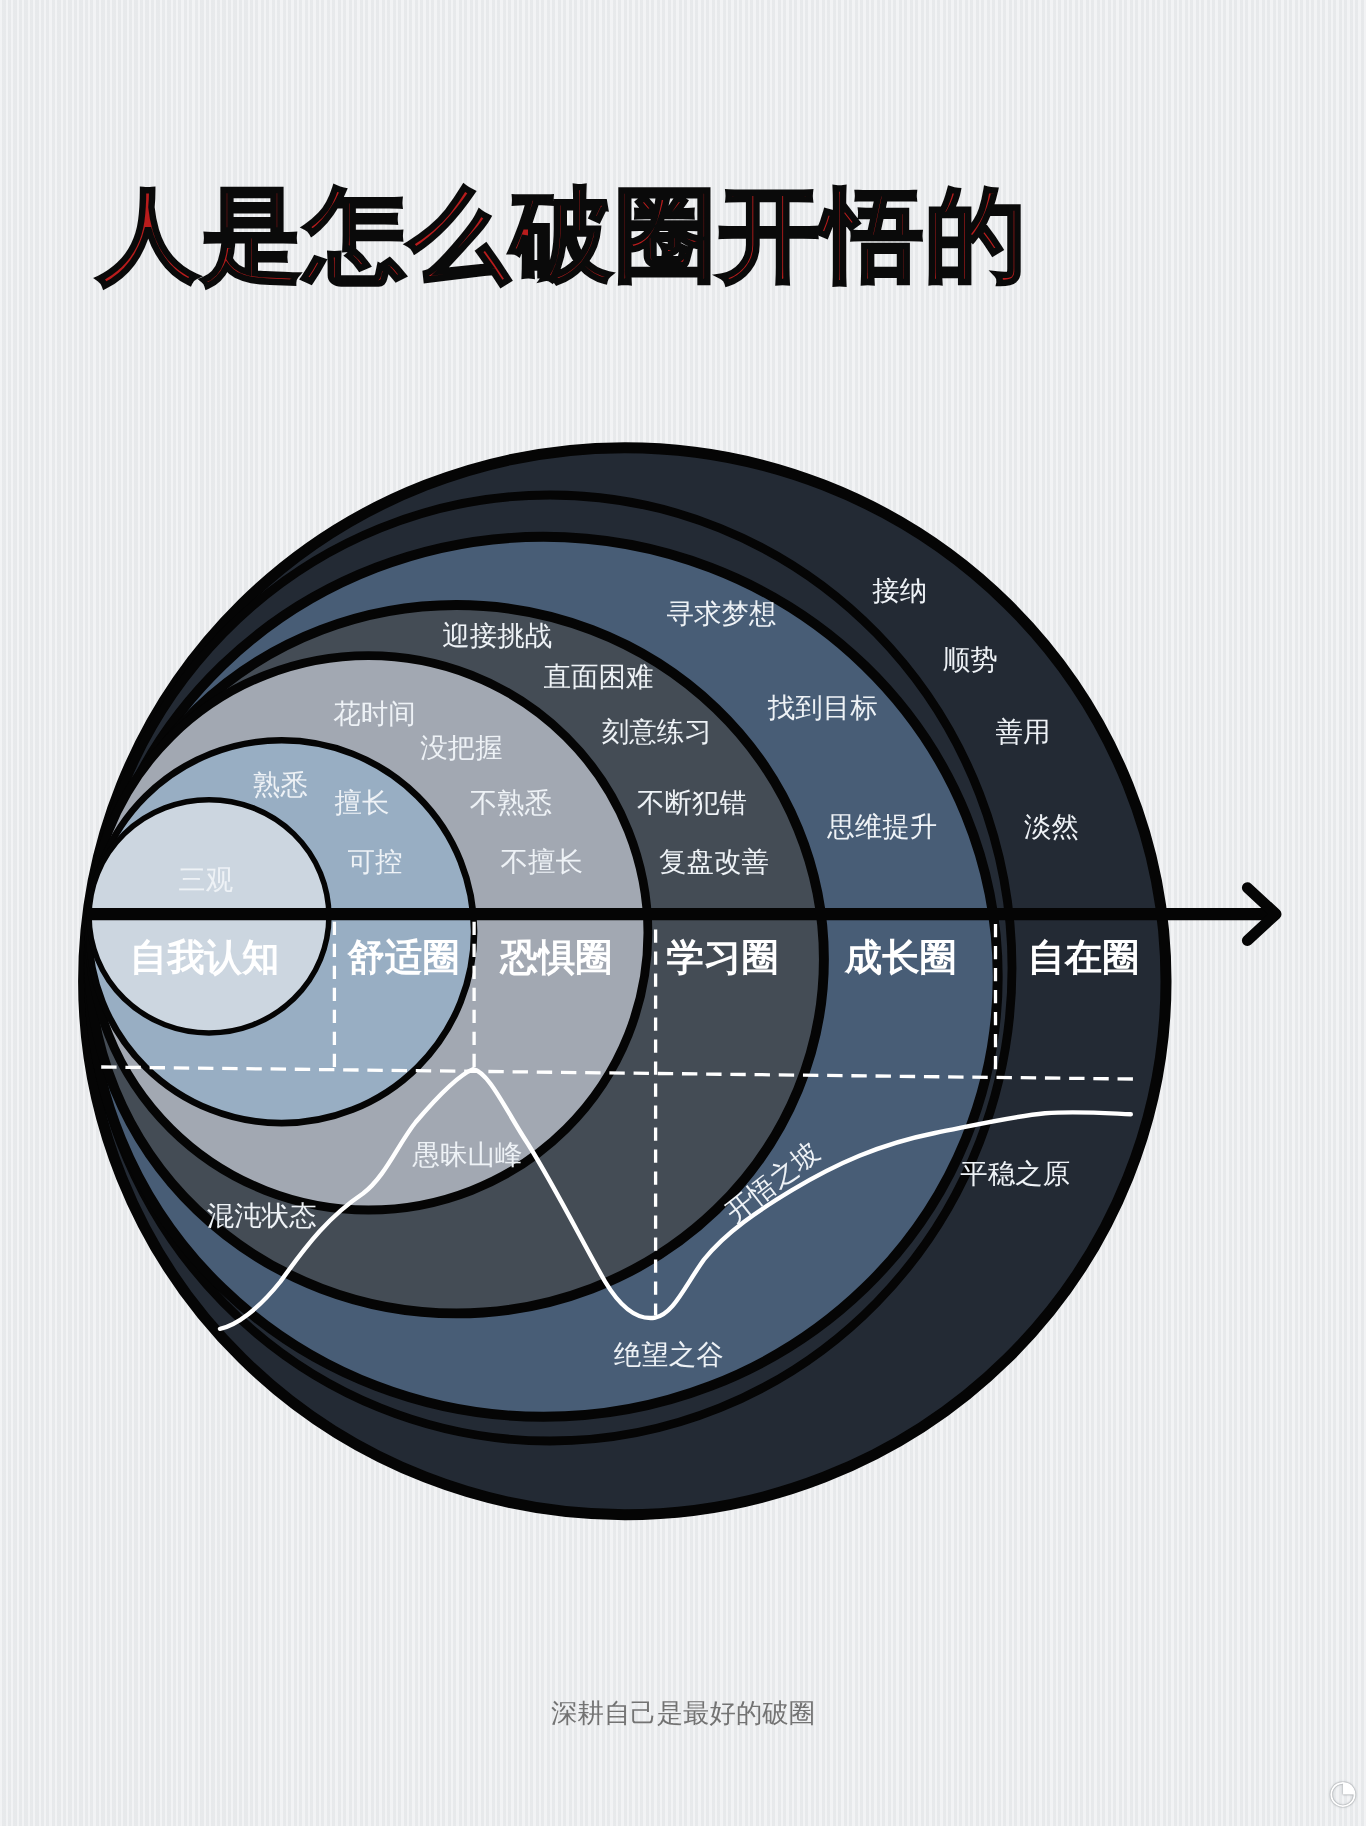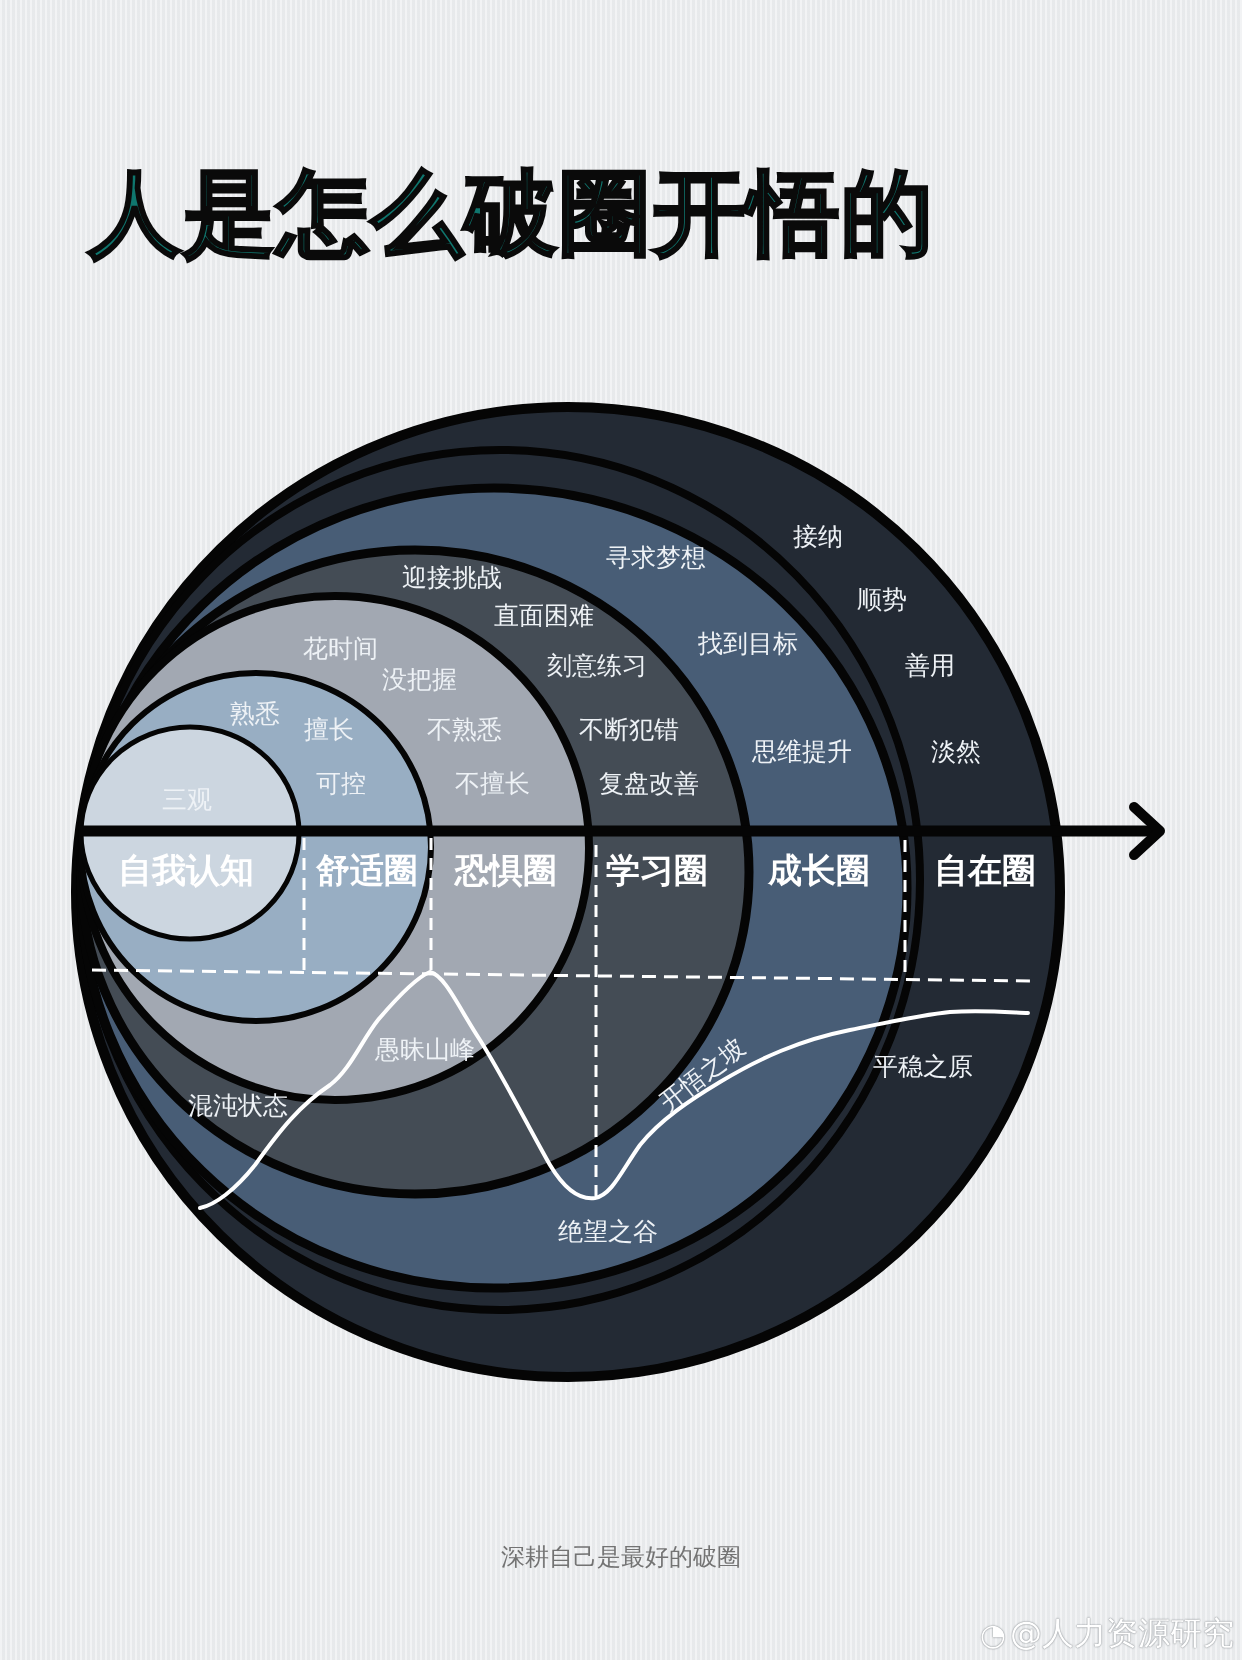--- a/index.html
+++ b/index.html
@@ -1,21 +1,21 @@
 <!DOCTYPE html>
 <html><head>
 <meta charset="utf-8">
 <style>
   html,body{margin:0;padding:0;}
   body{width:1242px;height:1660px;background:#eceef0;position:relative;overflow:hidden;
        font-family:"DejaVu Sans","Liberation Sans",sans-serif;}
   .bg{position:absolute;inset:0;background:
        repeating-linear-gradient(90deg,rgba(255,255,255,0.35) 0 2px,rgba(0,0,0,0.015) 2px 5px),#ebedef;}
   .title{position:absolute;left:0;width:1024px;top:168px;text-align:center;font-size:92px;font-weight:900;
-         color:#0f766e;letter-spacing:2px;-webkit-text-stroke:3px #0a0a0a;line-height:1;}
+         color:#b91c1c;letter-spacing:2px;-webkit-text-stroke:3px #0a0a0a;line-height:1;}
   svg{position:absolute;left:0;top:0;}
   .lbl{fill:#eef2f6;font-family:"DejaVu Sans","Liberation Sans",sans-serif;font-size:25px;}
   .zone{fill:#ffffff;font-family:"DejaVu Sans","Liberation Sans",sans-serif;font-size:34px;font-weight:bold;}
   .caption{position:absolute;top:1541px;left:0;width:1242px;text-align:center;font-size:24px;color:#737373;}
   .watermark{position:absolute;right:8px;top:1612px;font-size:32px;color:#ffffff;
              text-shadow:0 0 2px #9aa0a6,0 0 1px #777;display:flex;align-items:center;gap:4px;}
   .wb-icon{font-size:30px;}
 </style>
 </head>
 <body>
@@ -91,14 +91,13 @@
   <text class="lbl" x="375" y="1058">愚昧山峰</text>
   <text class="lbl" x="558" y="1240">绝望之谷</text>
   <text class="lbl" x="0" y="0" transform="translate(668,1112) rotate(-38)">开悟之坡</text>
   <text class="lbl" x="873" y="1075">平稳之原</text>
 </svg>
 
 <div class="caption">深耕自己是最好的破圈</div>
 
 <div class="watermark">
   <span class="wb-icon">◔</span>
-  <span>@人力资源研究</span>
 </div>
 
 </body></html>

